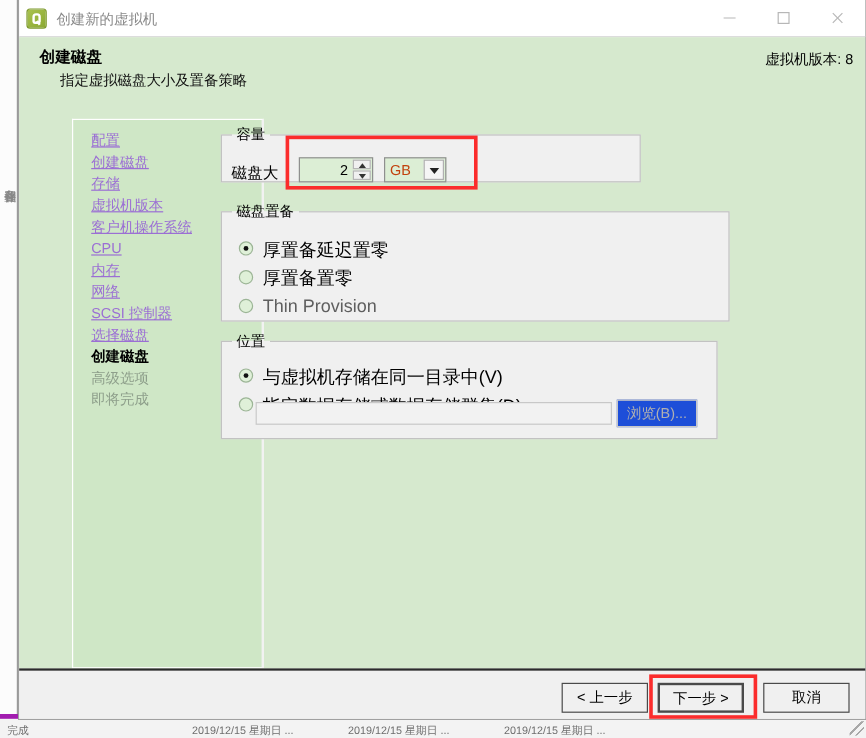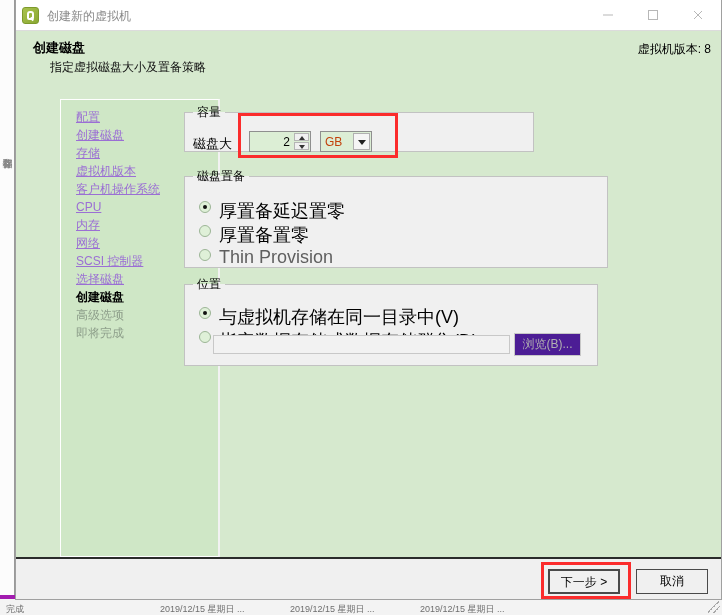--- a/index.html
+++ b/index.html
@@ -324,40 +324,40 @@
     content: "";
     position: absolute;
     left: 3px; top: 3px;
     width: 4px; height: 4px;
     border-radius: 50%;
     background: #111;
   }
   .radio-label {
     position: absolute;
     left: 20px; top: 0;
-    font-size: 18px;
+    font-size: 15px;
     white-space: nowrap;
     color: #000;
   }
   .radio-label.dim { color: #5f5f5f; }
 
   
   #path-input {
     position: absolute;
     left: 28px; top: 42px;
     width: 297px; height: 19px;
     background: #f2f2f2;
     border: 1px solid #c8c8c8;
     box-sizing: border-box;
   }
   #browse-btn {
     position: absolute;
     left: 329px; top: 40px;
     width: 67px; height: 23px;
-    background: #4c1d95;
+    background: #1d4ed8;
     border: 1px solid #c7c7c7;
     box-sizing: border-box;
     font-size: 12px;
     color: #b0b0b0;
     text-align: center;
     line-height: 21px;
   }
 
   
   #footer-sep {
@@ -516,20 +516,21 @@
 
         <div id="path-input"></div>
         <div id="browse-btn">浏览(B)...</div>
       </fieldset>
 
     </div>
   </div>
 
   <div id="footer-sep"></div>
   <div id="footer">
+    <div class="fbtn" id="btn-back">&lt; 上一步</div>
     <div class="fbtn" id="btn-next">下一步 &gt;</div>
     <div class="fbtn" id="btn-cancel">取消</div>
   </div>
 
 </div>
 
 <div class="anno" id="anno-capacity"></div>
 <div class="anno" id="anno-next"></div>
 
 </body></html>

